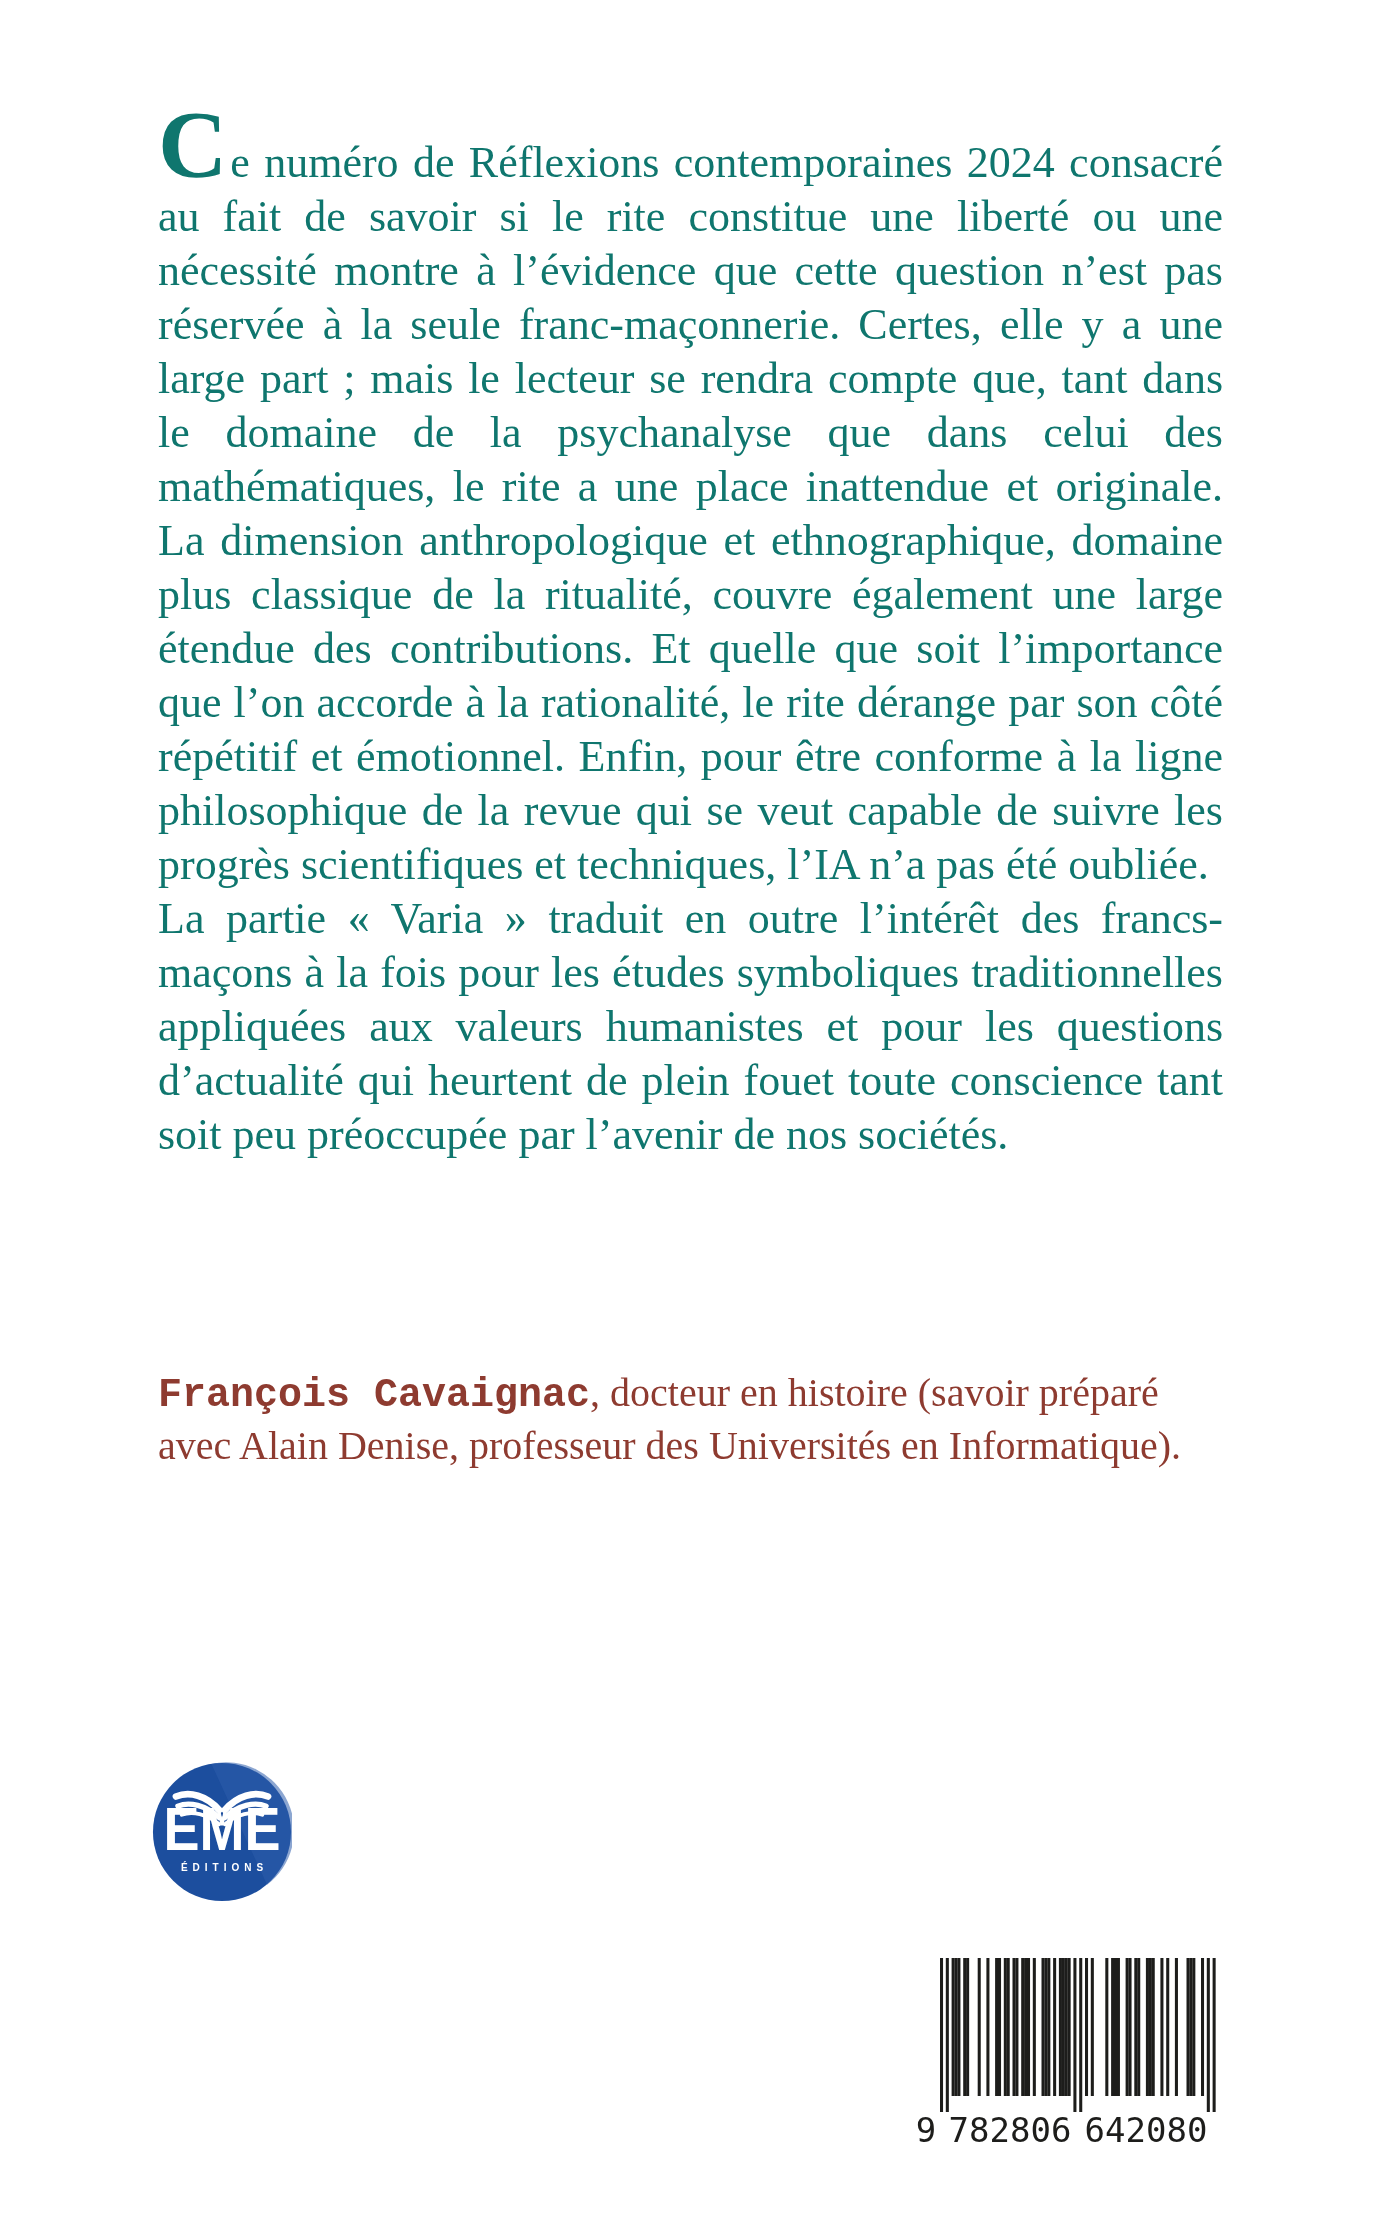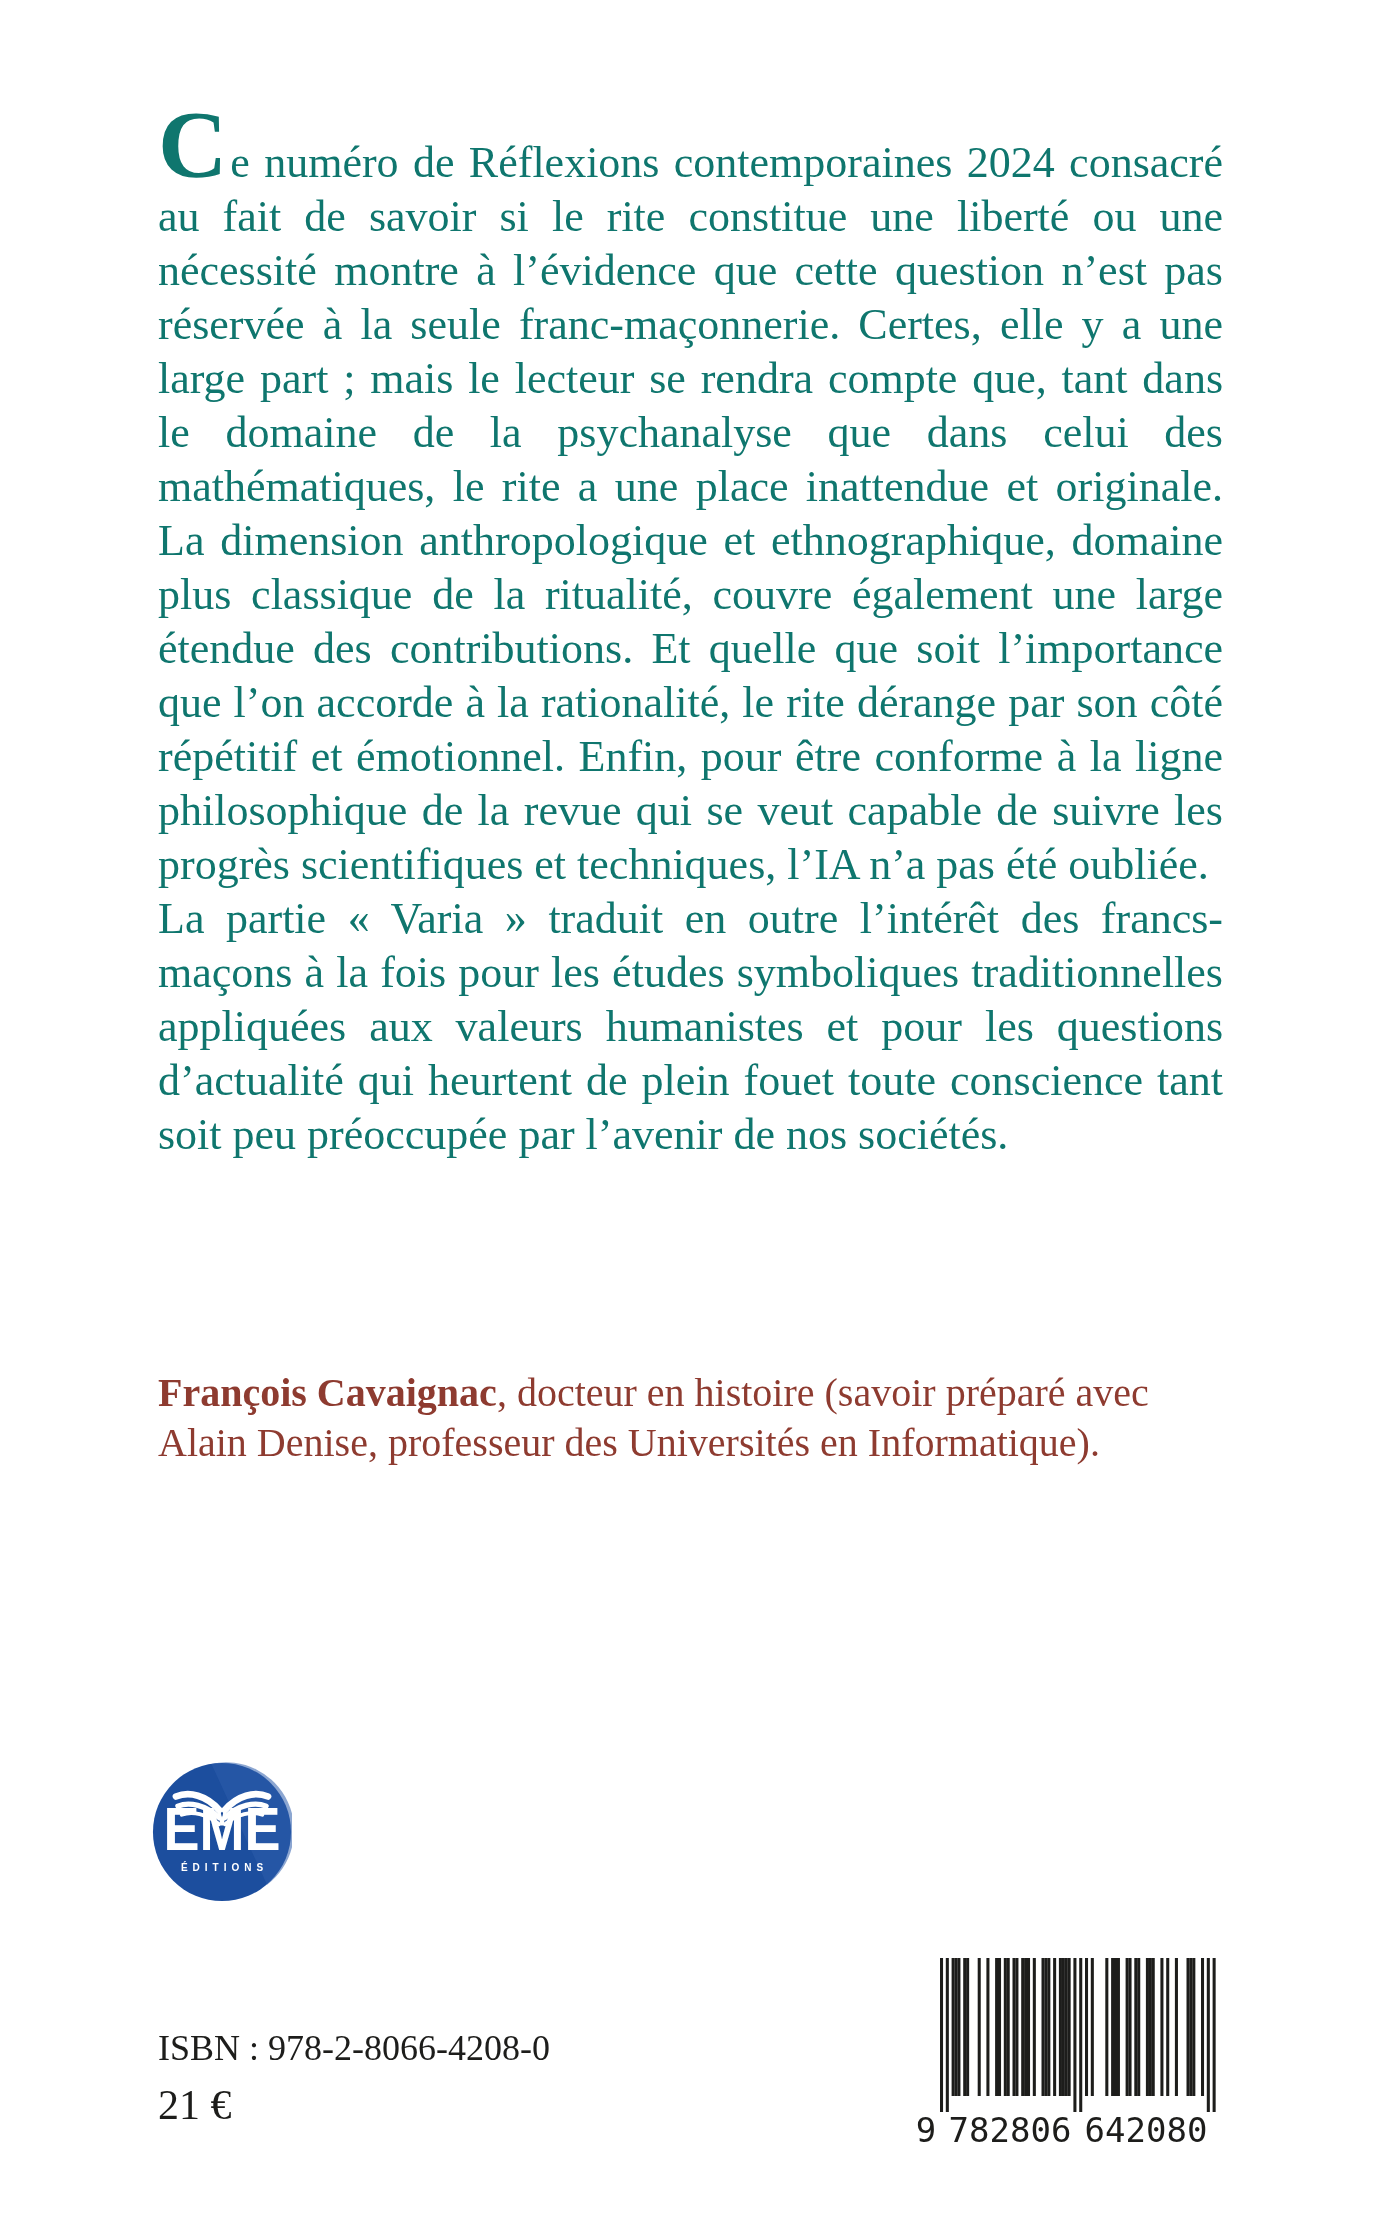--- a/index.html
+++ b/index.html
@@ -28,21 +28,21 @@
     letter-spacing:1px;
     padding-right:2px;
   }
   
   .bios{
     position:absolute;left:158px;top:1368px;width:1050px;
     font-size:40px;line-height:50px;
     color:#8e3b30;
   }
   .bios p{margin:0 0 27px 0;}
-  .bio-name{font-weight:700;}
+  .bio-name{font-weight:700;font-family:Liberation Mono, monospace;}
   
   .logo{position:absolute;left:152px;top:1762px;width:140px;height:140px;}
   .logo svg{position:absolute;left:0;top:0;}
   .logo-text{
     position:absolute;left:0;top:40px;width:140px;
     text-align:center;
     font-family:"Liberation Sans", sans-serif;
     font-weight:700;font-size:54px;line-height:54px;
     color:#ffffff;
     transform:scaleY(1.12);
@@ -154,18 +154,14 @@
           <rect x="285.00" y="0" width="3.05" height="138"></rect>
           <rect x="290.80" y="0" width="3.05" height="154"></rect>
           <rect x="296.60" y="0" width="3.05" height="154"></rect>
         </g>
       <text x="10" y="184" text-anchor="middle">9</text>
       <text x="94" y="184" text-anchor="middle">782806</text>
       <text x="230" y="184" text-anchor="middle">642080</text>
     </svg>
   </div>
 
-  <div class="isbn-block">
-    <p class="isbn">ISBN : 978-2-8066-4208-0</p>
-    <p class="price">21 €</p>
-  </div>
 
 </div>
 
 </body></html>

